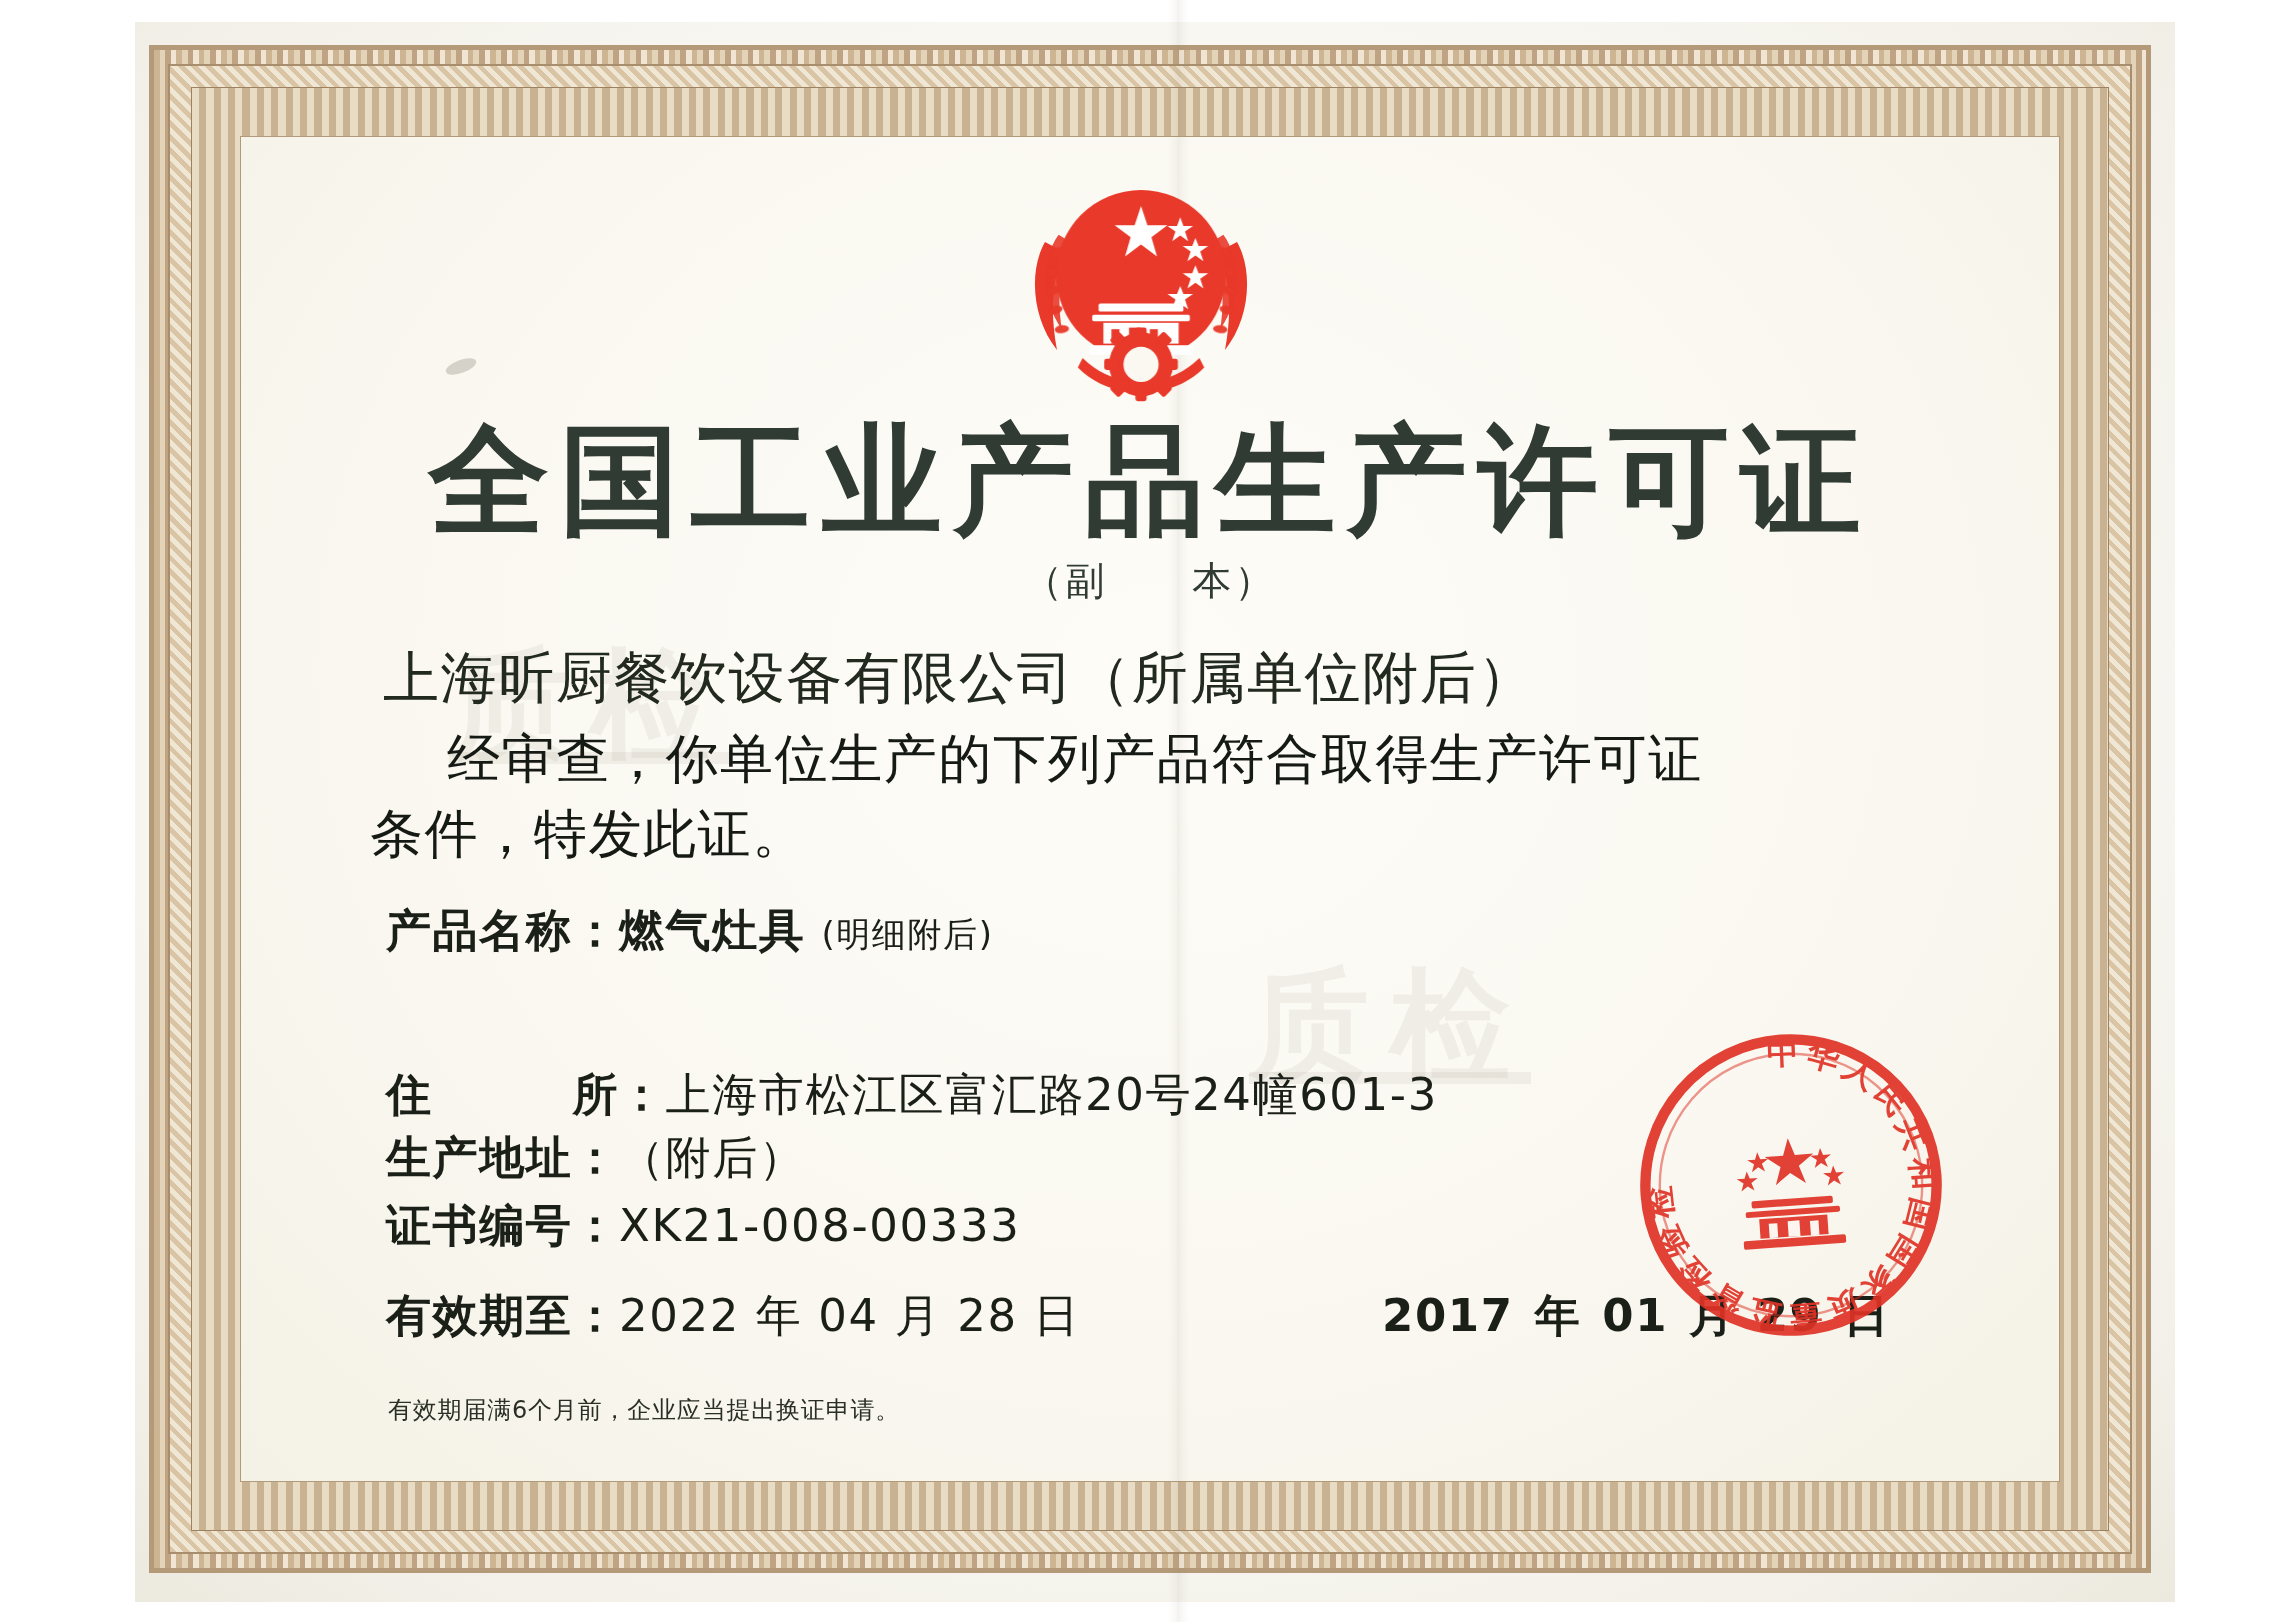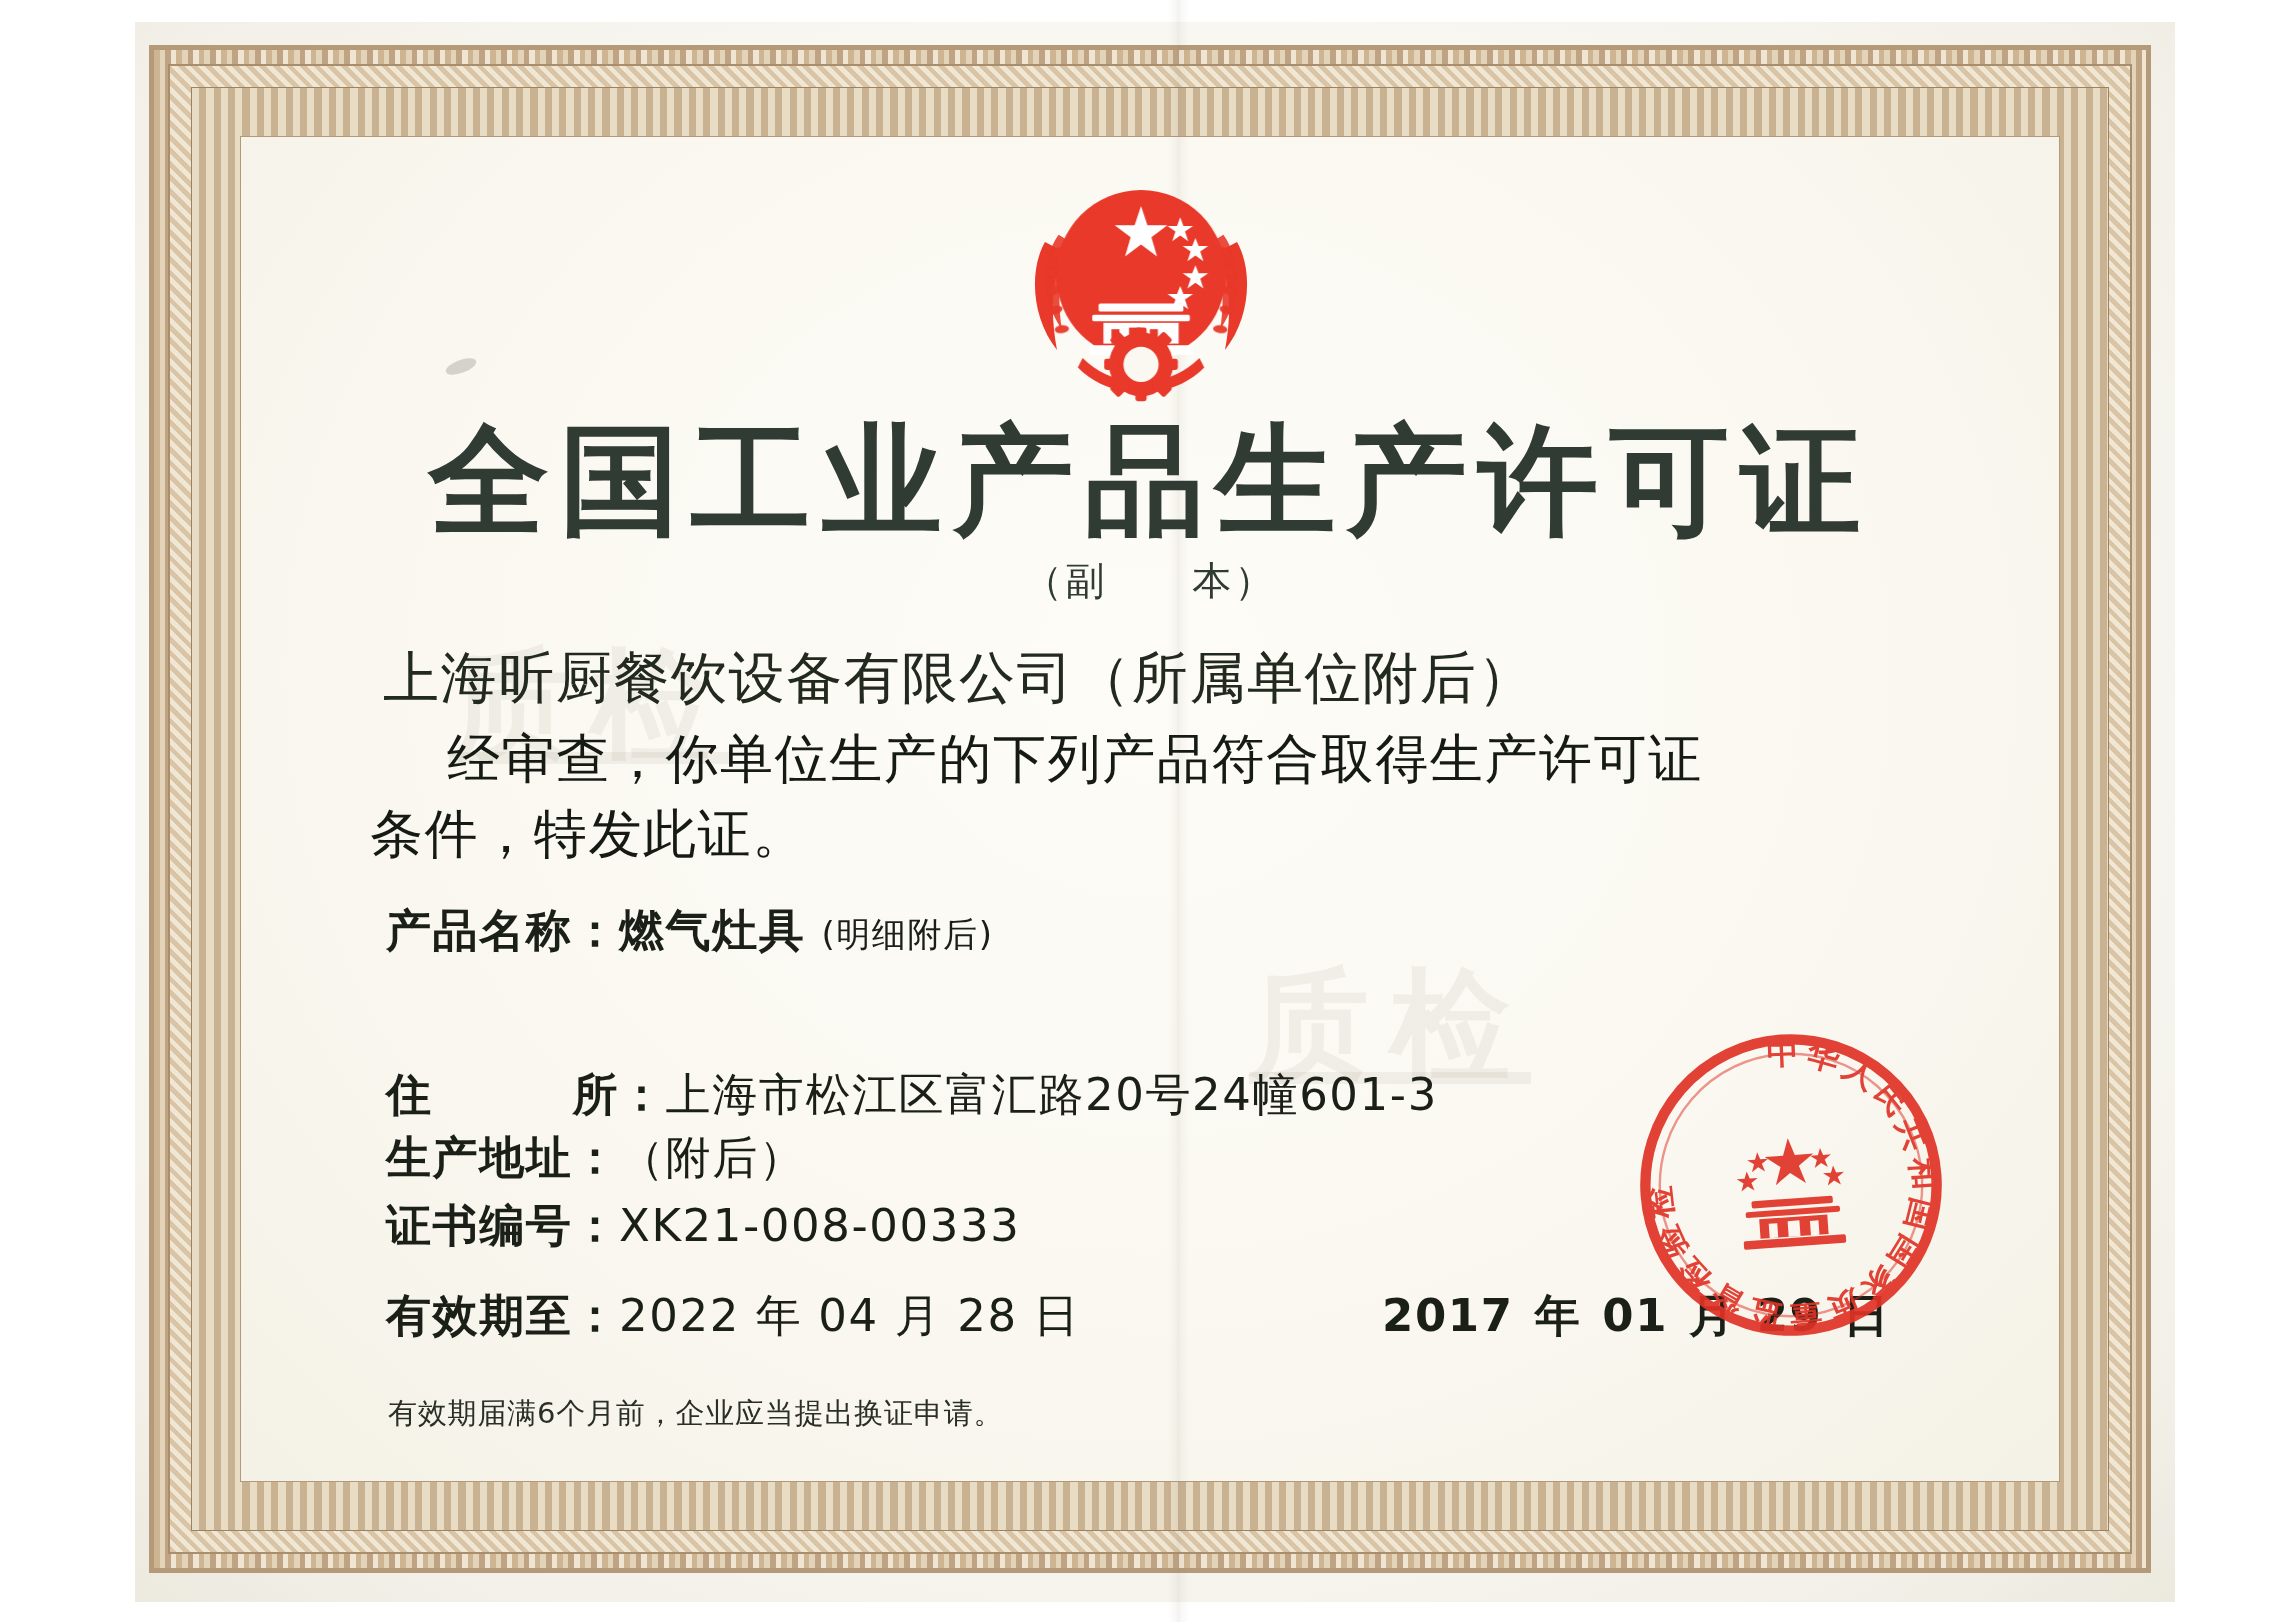--- a/index.html
+++ b/index.html
@@ -210,21 +210,21 @@
     letter-spacing: 1.6px;
     white-space: nowrap;
   }
   .issue-date .y { font-weight: bold; }
   .issue-date .sep { padding: 0 21px; font-weight: bold; }
 
   .footnote {
     position: absolute;
     left: 183px;
     top: 1298px;
-    font-size: 29px;
+    font-size: 24px;
     color: #2a2f26;
     letter-spacing: 0.8px;
     white-space: nowrap;
   }
 
   
   .seal {
     position: absolute;
     left: 1426px;
     top: 929px;

